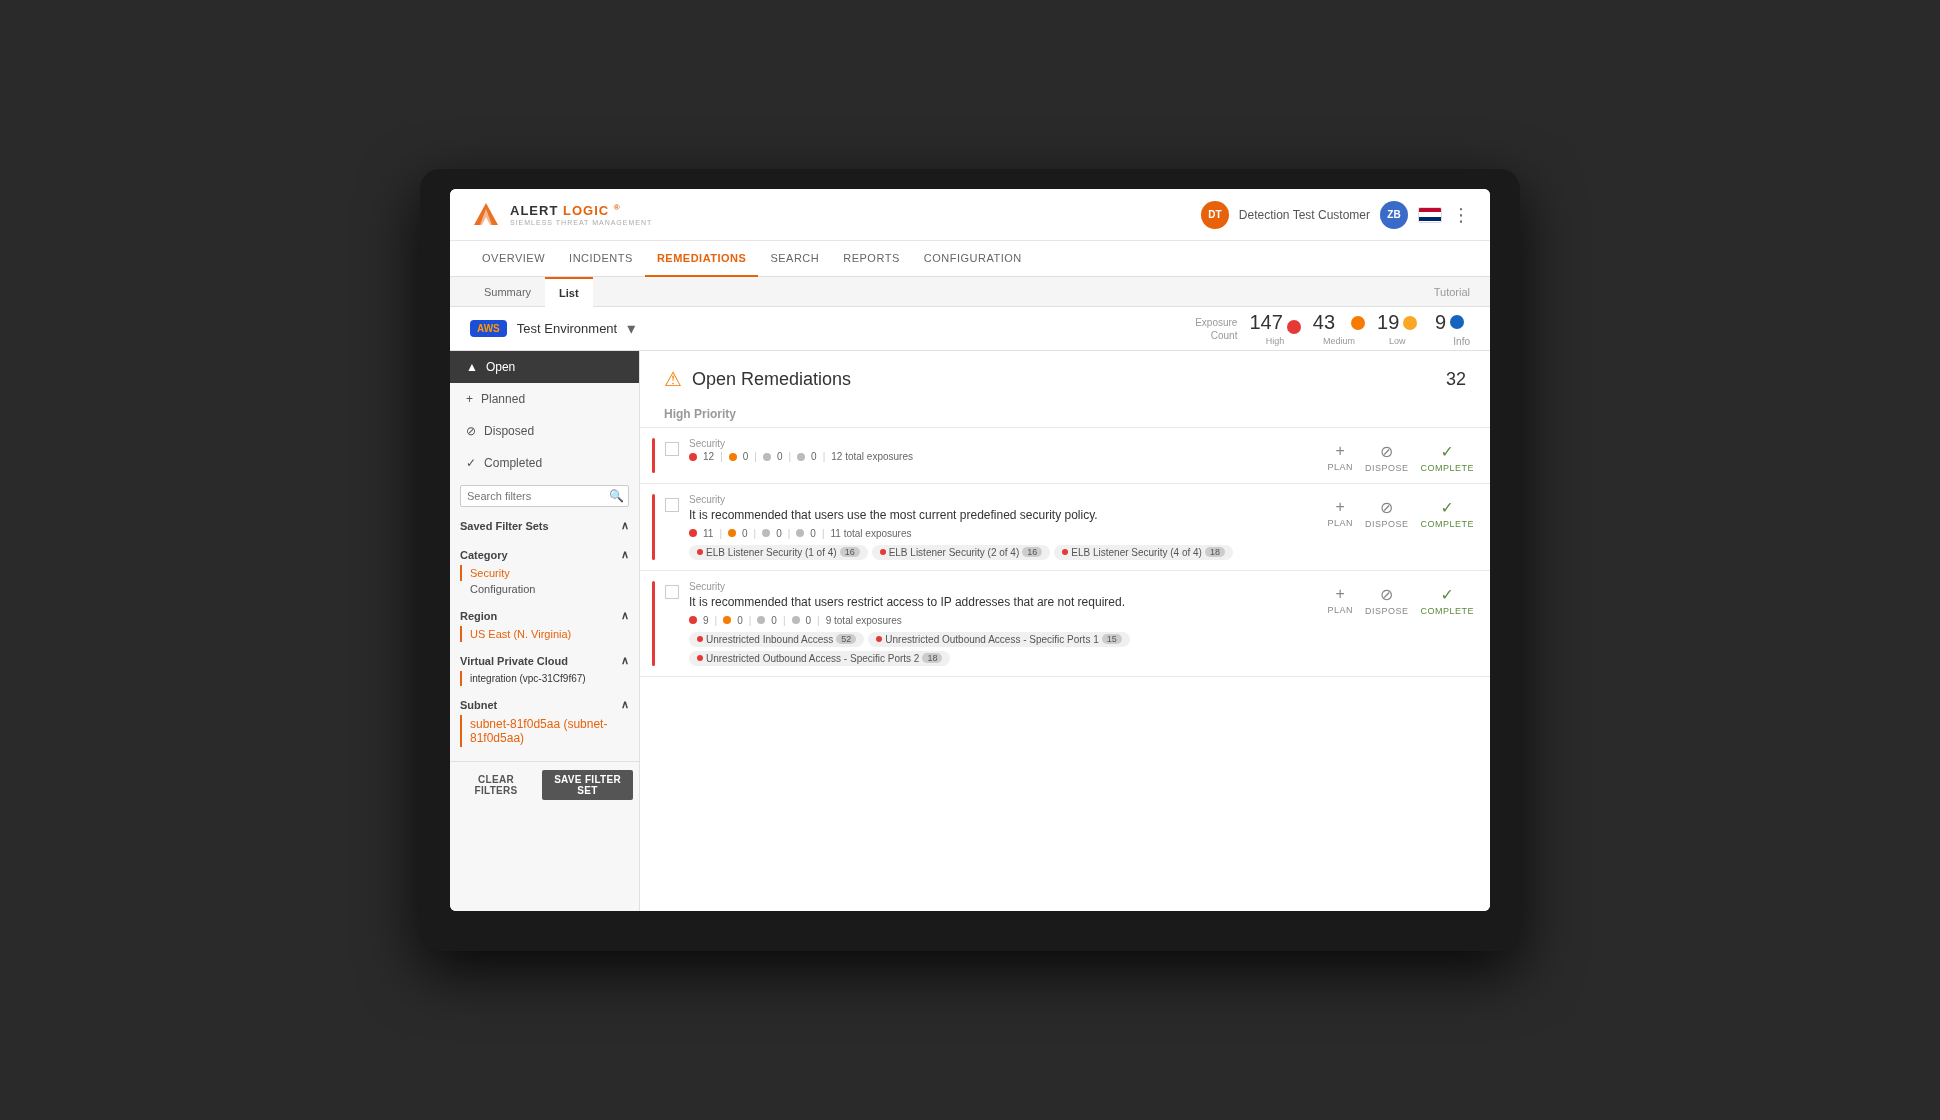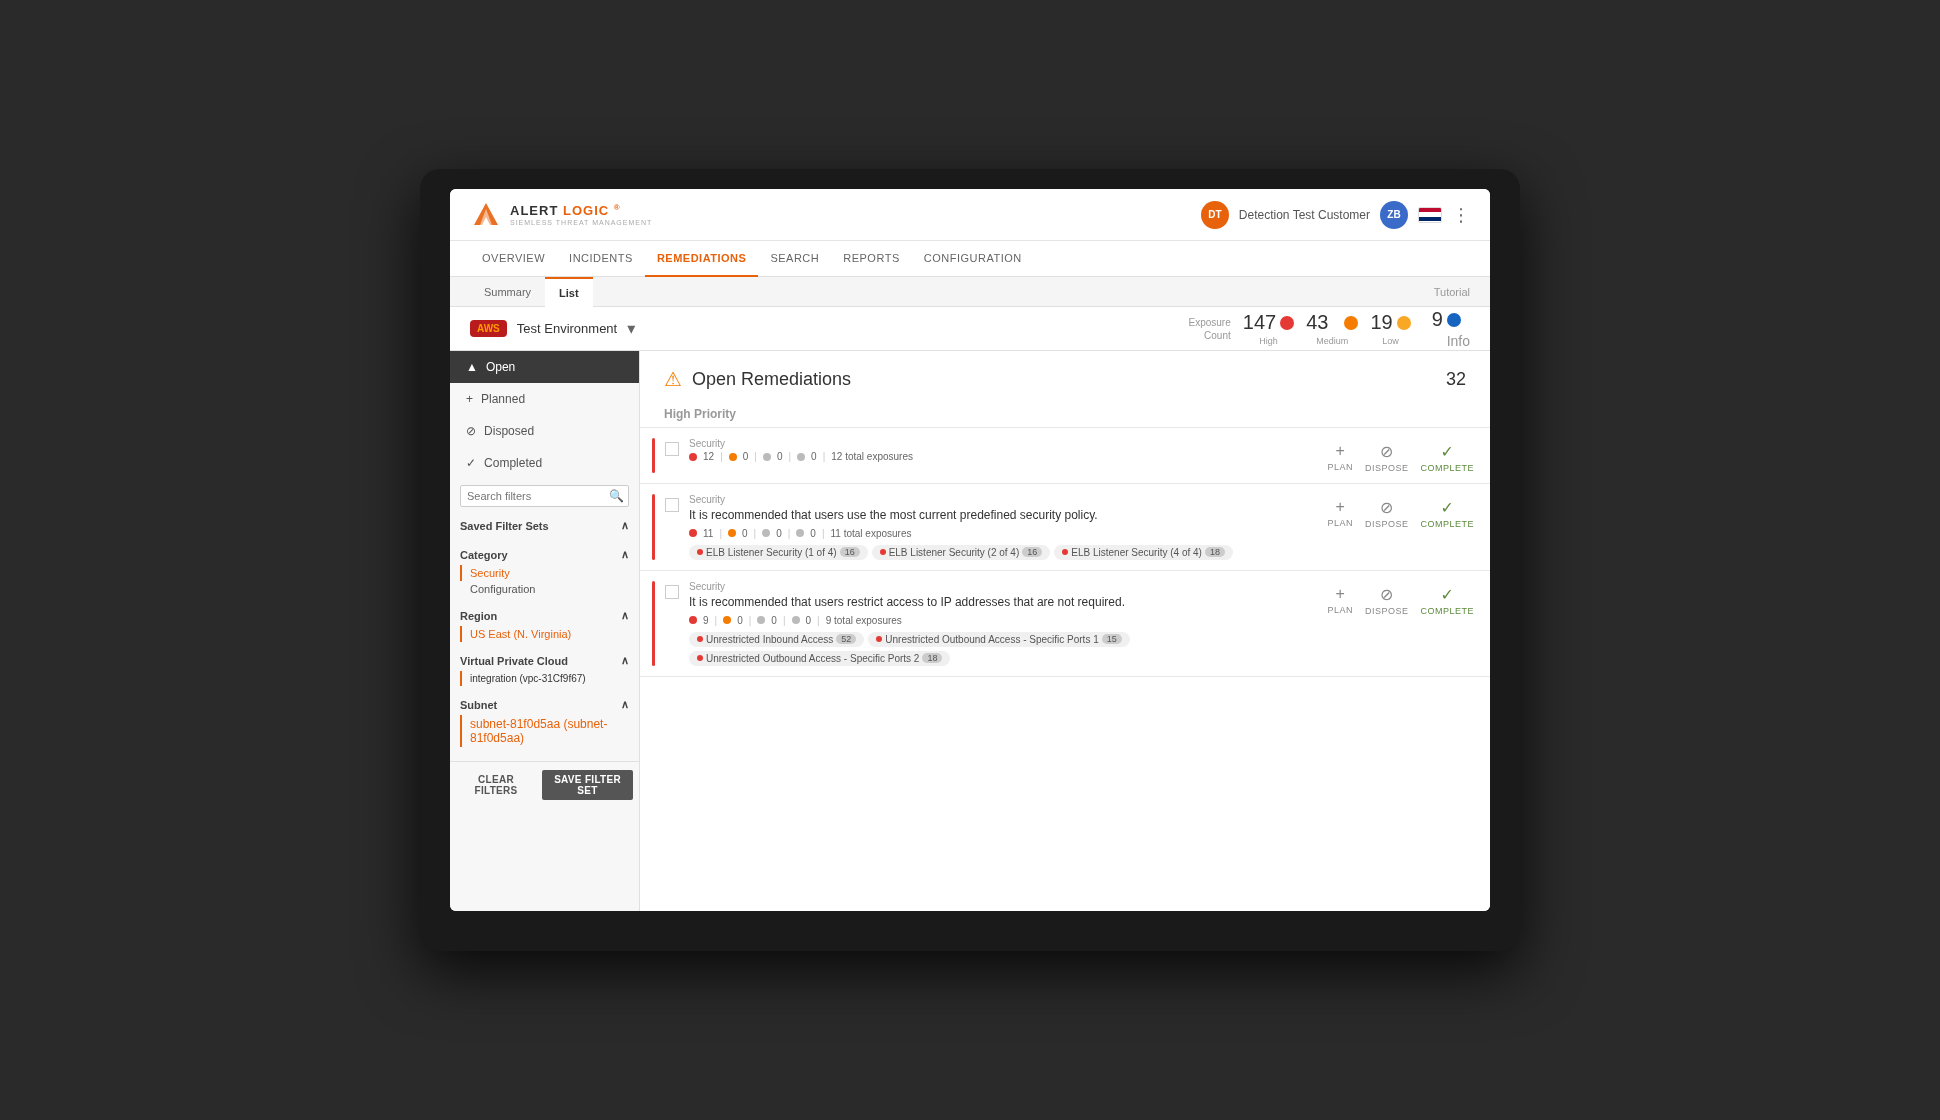--- a/index.html
+++ b/index.html
@@ -121,21 +121,21 @@
       background: #fff;
       border-bottom: 1px solid #e0e0e0;
       display: flex;
       align-items: center;
       justify-content: space-between;
       padding: 6px 20px;
       height: 44px;
     }
     .env-left { display: flex; align-items: center; gap: 10px; }
     .aws-badge {
-      background: #b91c1c;
+      background: #1d4ed8;
       color: #ff9900;
       font-size: 10px;
       font-weight: bold;
       padding: 3px 7px;
       border-radius: 4px;
     }
     .env-name { font-size: 13px; color: #333; }
     .env-right {
       display: flex;
       align-items: center;
@@ -405,21 +405,21 @@
       <div class="env-bar">
         <div class="env-left">
           <span class="aws-badge">AWS</span>
           <span class="env-name">Test Environment</span>
           <span class="dropdown-arrow">▾</span>
         </div>
         <div class="env-right">
           <div style="font-size:10px;color:#999;text-align:right;line-height:1.3;">Exposure<br>Count</div>
           <div class="exposure-counts" id="exposure-counts-container">
               <div style="display: flex; flex-direction: column; align-items: center; gap: 2px;">
-                <div style="display:flex;align-items:center;gap:4px;">
+                <div style="display:flex;align-items:flex-end;gap:4px;">
     <span style="font-size:20px;font-weight:300;color:#333;">147</span>
     <div style="width:14px;height:14px;border-radius:50%;background:#e53935"></div>
   </div>
   <span style="font-size:9px;color:#999;">High</span>
               </div>
               <div style="display: flex; flex-direction: column; align-items: center; gap: 2px;">
                 <div style="display:flex;align-items:center;gap:16px;">
     <span style="font-size:20px;font-weight:300;color:#333;">43</span>
     <div style="width:14px;height:14px;border-radius:50%;background:#f57c00"></div>
   </div>
@@ -430,21 +430,21 @@
     <span style="font-size:20px;font-weight:300;color:#333;">19</span>
     <div style="width:14px;height:14px;border-radius:50%;background:#f9a825"></div>
   </div>
   <span style="font-size:9px;color:#999;">Low</span>
               </div>
               <div style="display: flex; flex-direction: column; align-items: center; gap: 2px;">
                 <div style="display:flex;align-items:center;gap:4px;">
     <span style="font-size:20px;font-weight:300;color:#333;">9</span>
     <div style="width:14px;height:14px;border-radius:50%;background:#1565c0"></div>
   </div>
-  <span style="font-size:14px;color:#999;padding-left:24px;">Info</span>
+  <span style="font-size:10px;color:#999;padding-left:24px;">Info</span>
               </div>
             </div>
         </div>
       </div>
 
       <div class="main-layout">
 
         <div class="sidebar">
 
           <div id="sidebar-menu">

